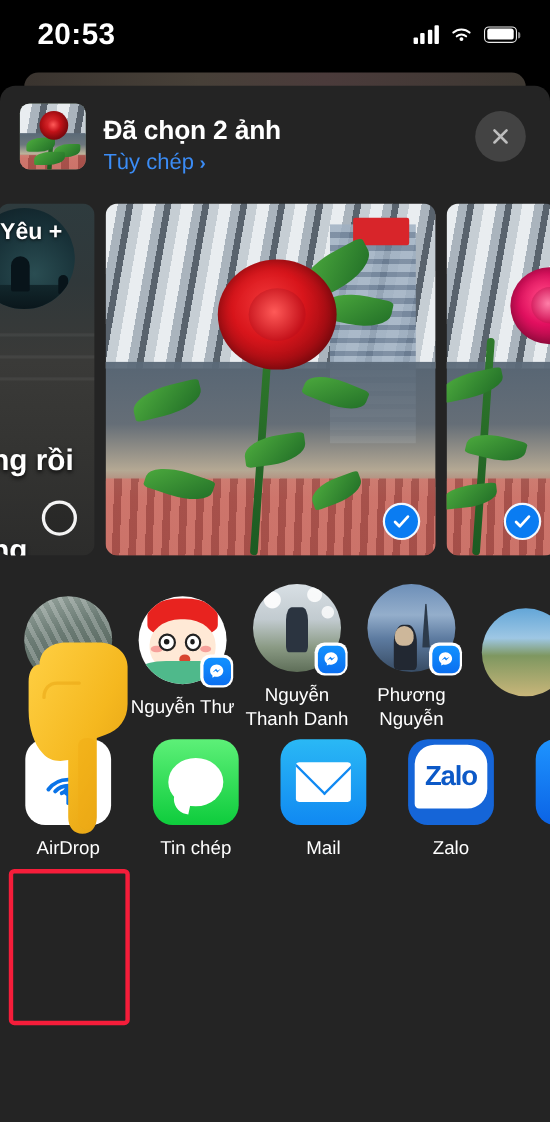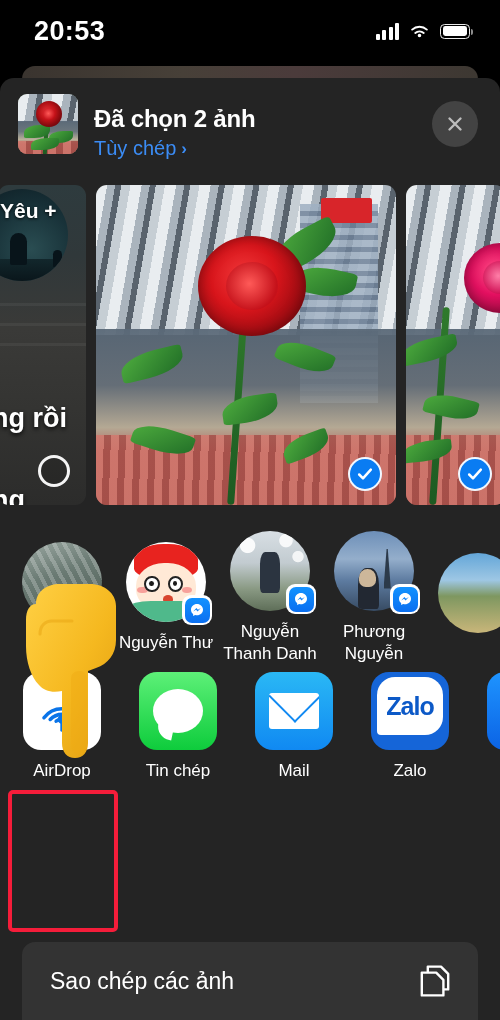--- a/index.html
+++ b/index.html
@@ -707,27 +707,20 @@
         </div>
         <div class="app-name">Zalo</div>
       </div>
 
       <div class="app">
         <div class="app-icon ic-fb"></div>
 
       </div>
     </div>
 
-    <div class="action-row">
-      <div class="action-label">Sao chép các ảnh</div>
-      <svg class="copy-icon" viewBox="0 0 28 30">
-        <path d="M3 8h12l6 6v13H3z" fill="none" stroke="#fff" stroke-width="2" stroke-linejoin="round"></path>
-        <path d="M8 8V3h11l6 6v13h-4" fill="none" stroke="#fff" stroke-width="2" stroke-linejoin="round"></path>
-      </svg>
-    </div>
   </div>
 
   <div class="highlight"></div>
 
   <svg class="hand" viewBox="0 0 126 190">
     <defs>
       <linearGradient id="handg" x1="0" y1="0" x2="1" y2="1">
         <stop offset="0%" stop-color="#ffd044"></stop>
         <stop offset="55%" stop-color="#f5b81f"></stop>
         <stop offset="100%" stop-color="#e09c10"></stop>

